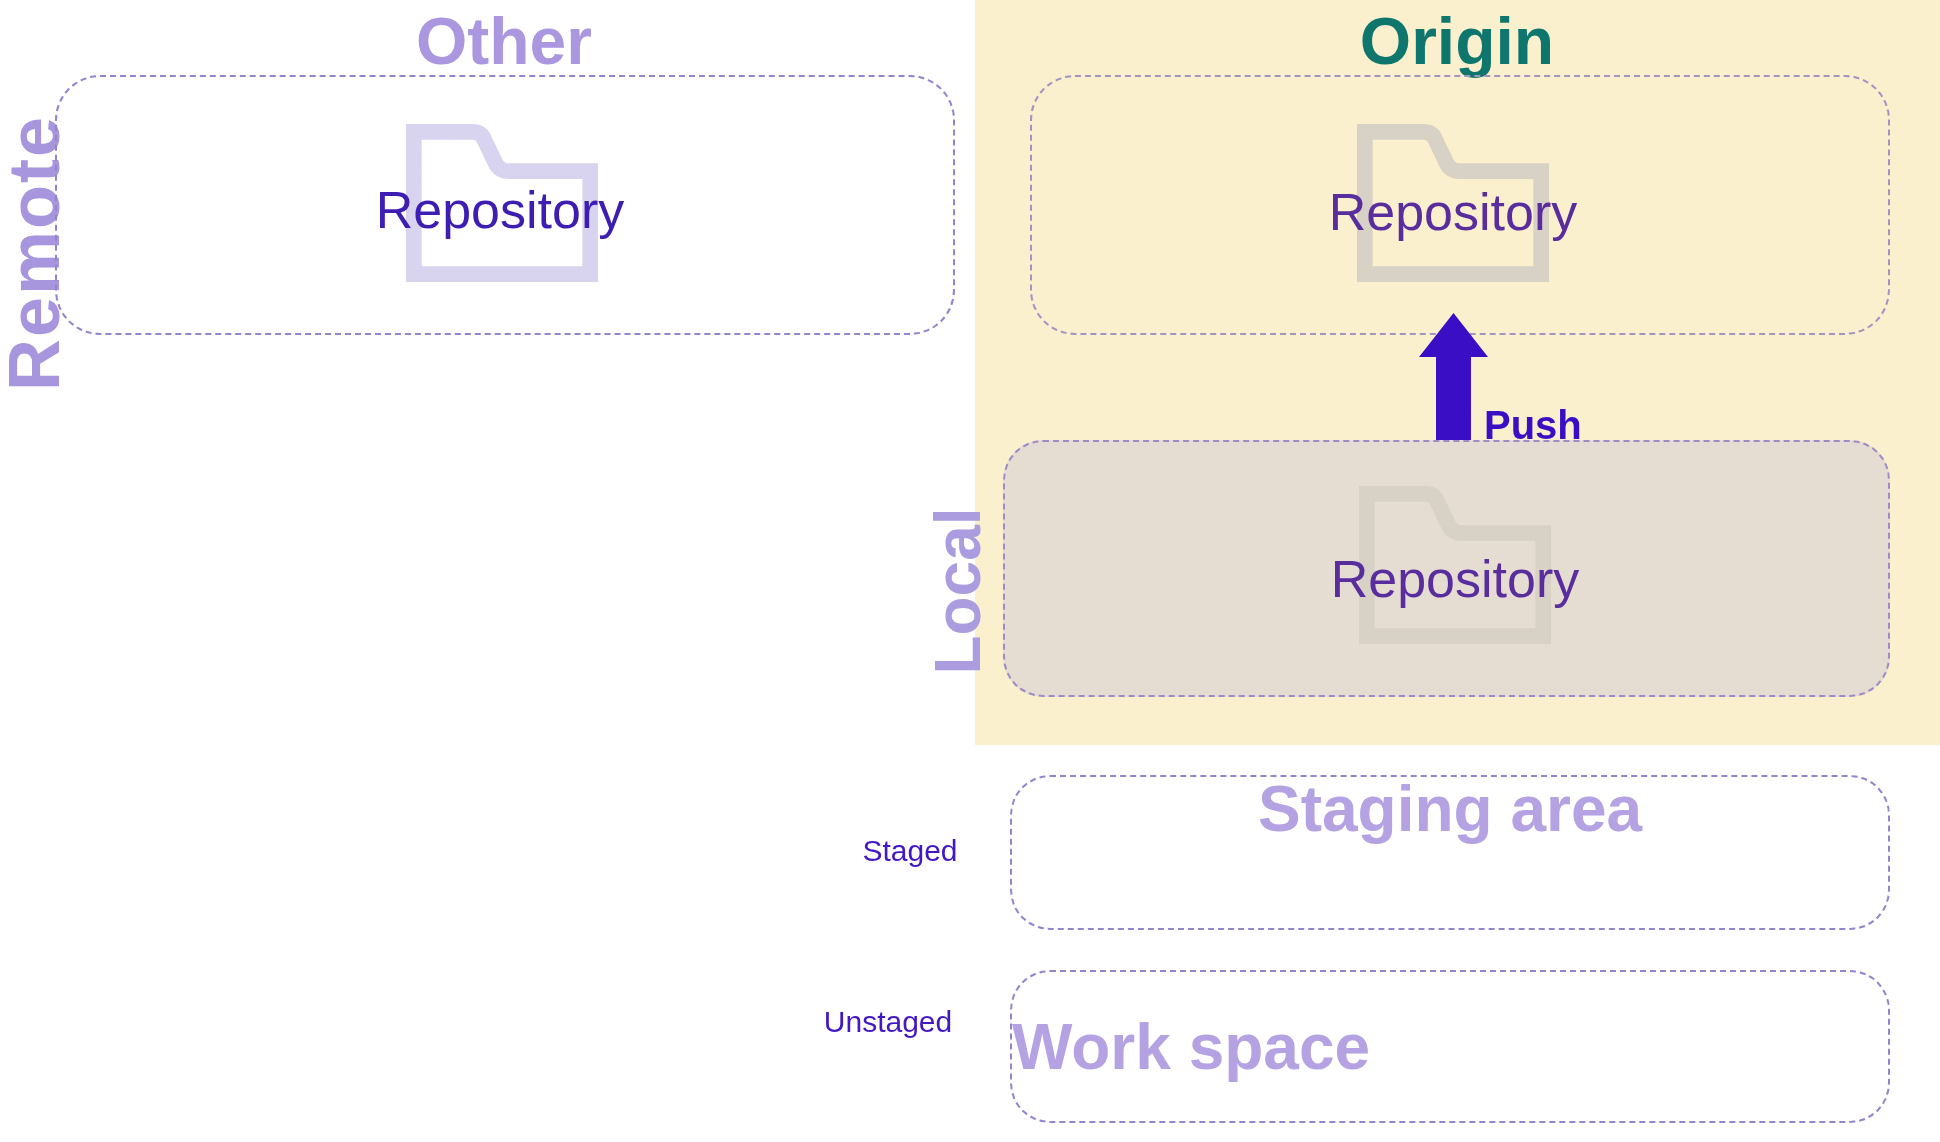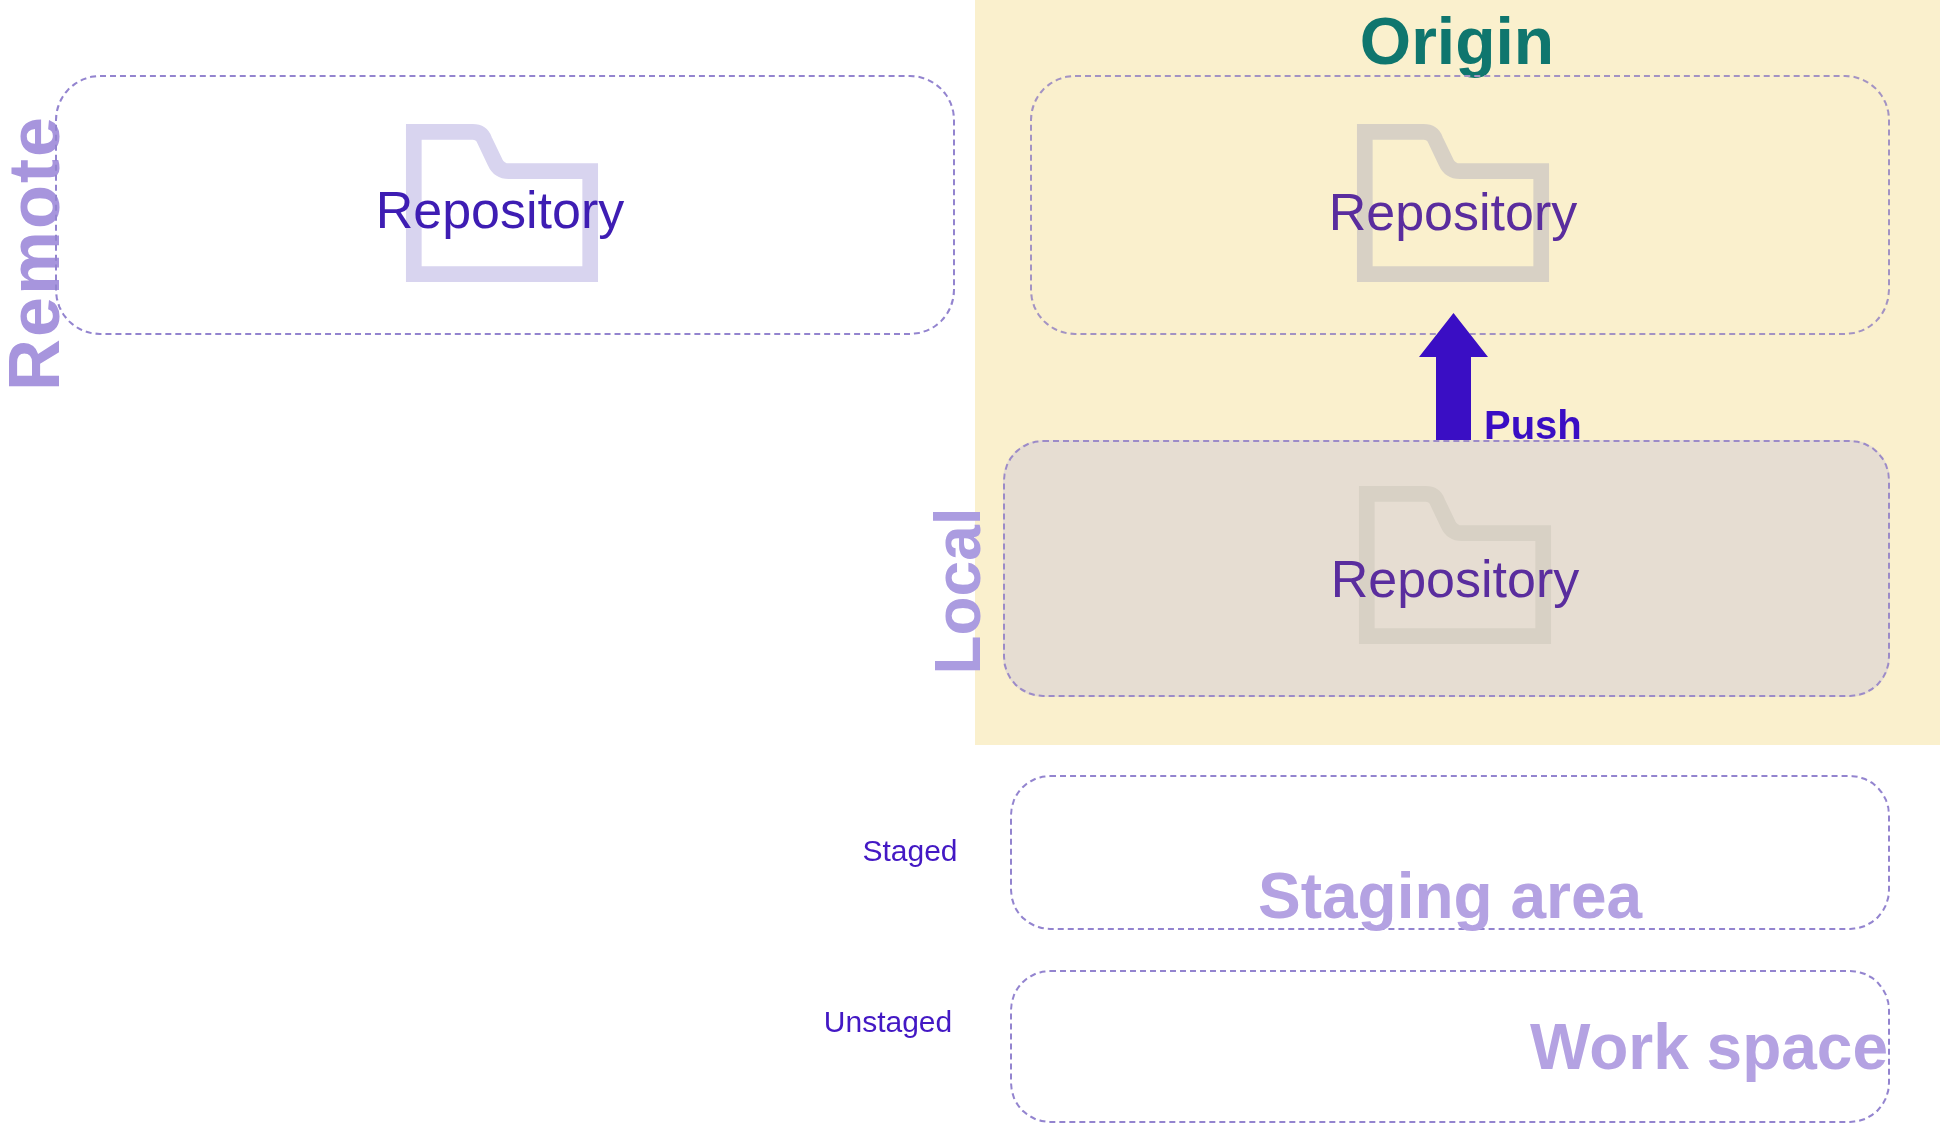--- a/index.html
+++ b/index.html
@@ -31,22 +31,22 @@
   .dashed-box{
     position:absolute;
     border:2.5px dashed #9384cf;
     border-radius:45px;
     box-sizing:border-box;
     background:transparent;
   }
   .other-box{left:55px;top:75px;width:900px;height:260px;}
   .origin-box{left:1030px;top:75px;width:860px;height:260px;border-color:#a393c3;}
   .local-box{left:1003px;top:440px;width:887px;height:257px;background:#e6ddd2;border-color:#9c8bc8;border-radius:40px;}
-  .staging-box{left:1010px;top:775px;width:880px;height:155px;border-radius:40px;display:flex;align-items:flex-end;justify-content:center;}
-  .workspace-box{left:1010px;top:970px;width:880px;height:153px;border-radius:40px;display:flex;align-items:center;justify-content:flex-end;}
+  .staging-box{left:1010px;top:775px;width:880px;height:155px;border-radius:40px;display:flex;align-items:flex-start;justify-content:center;}
+  .workspace-box{left:1010px;top:970px;width:880px;height:153px;border-radius:40px;display:flex;align-items:center;justify-content:flex-start;}
   .folder-icon{position:absolute;width:196px;height:162px;transform:translate(-50%,-50%);}
   .folder-other{left:502px;top:203px;}
   .folder-origin{left:1453px;top:203px;}
   .folder-local{left:1455px;top:565px;}
   .repo-label{
     position:absolute;
     font-weight:normal;font-size:52px;line-height:1;white-space:nowrap;
     transform:translate(-50%,-50%);
   }
   .repo-other{left:500px;top:210px;color:#3e1db3;}
@@ -70,20 +70,21 @@
     line-height:1;
   }
 </style>
 </head>
 <body>
 
 <div class="canvas">
 
   <div class="origin-panel"></div>
 
+  <div class="section-title title-other">Other</div>
   <div class="section-title title-origin">Origin</div>
 
   <div class="vlabel remote-label">Remote</div>
   <div class="vlabel local-label">Local</div>
 
   <div class="dashed-box other-box"></div>
   <svg class="folder-icon folder-other" viewBox="0 0 200 165" aria-hidden="true">
     <path d="M 10,155 L 10,10 L 70,10 Q 79,10 82,18 L 93,41 Q 97,50 107,50 L 190,50 L 190,155 Z" fill="none" stroke="#d8d4ef" stroke-width="16" stroke-linejoin="miter"></path>
   </svg>
   <div class="repo-label repo-other">Repository</div>

